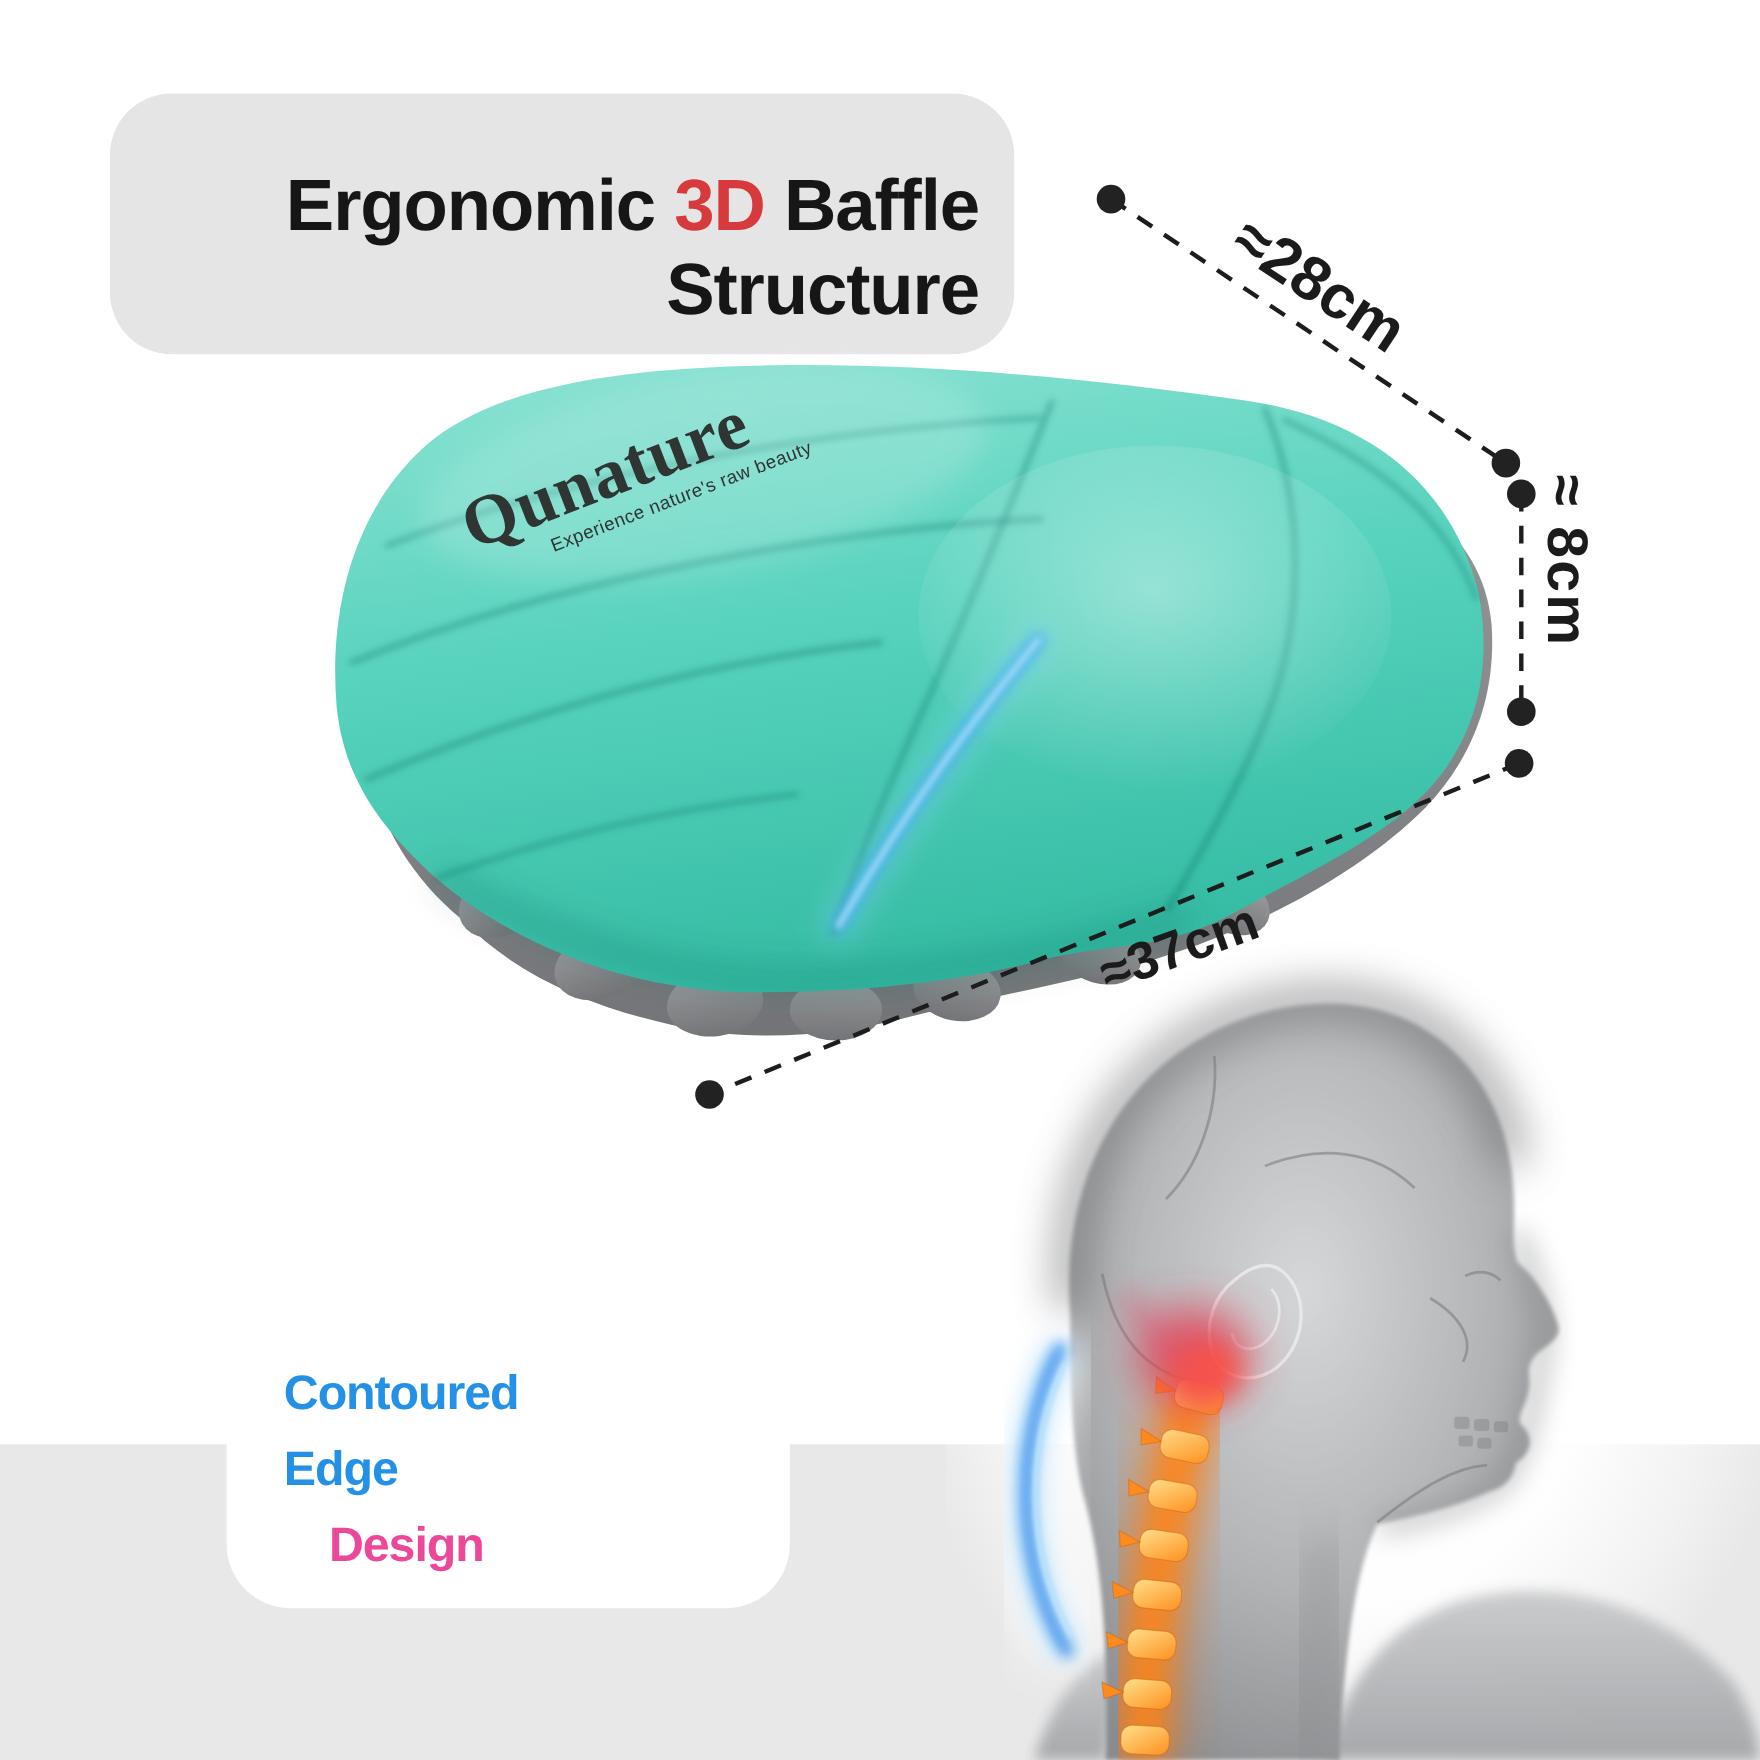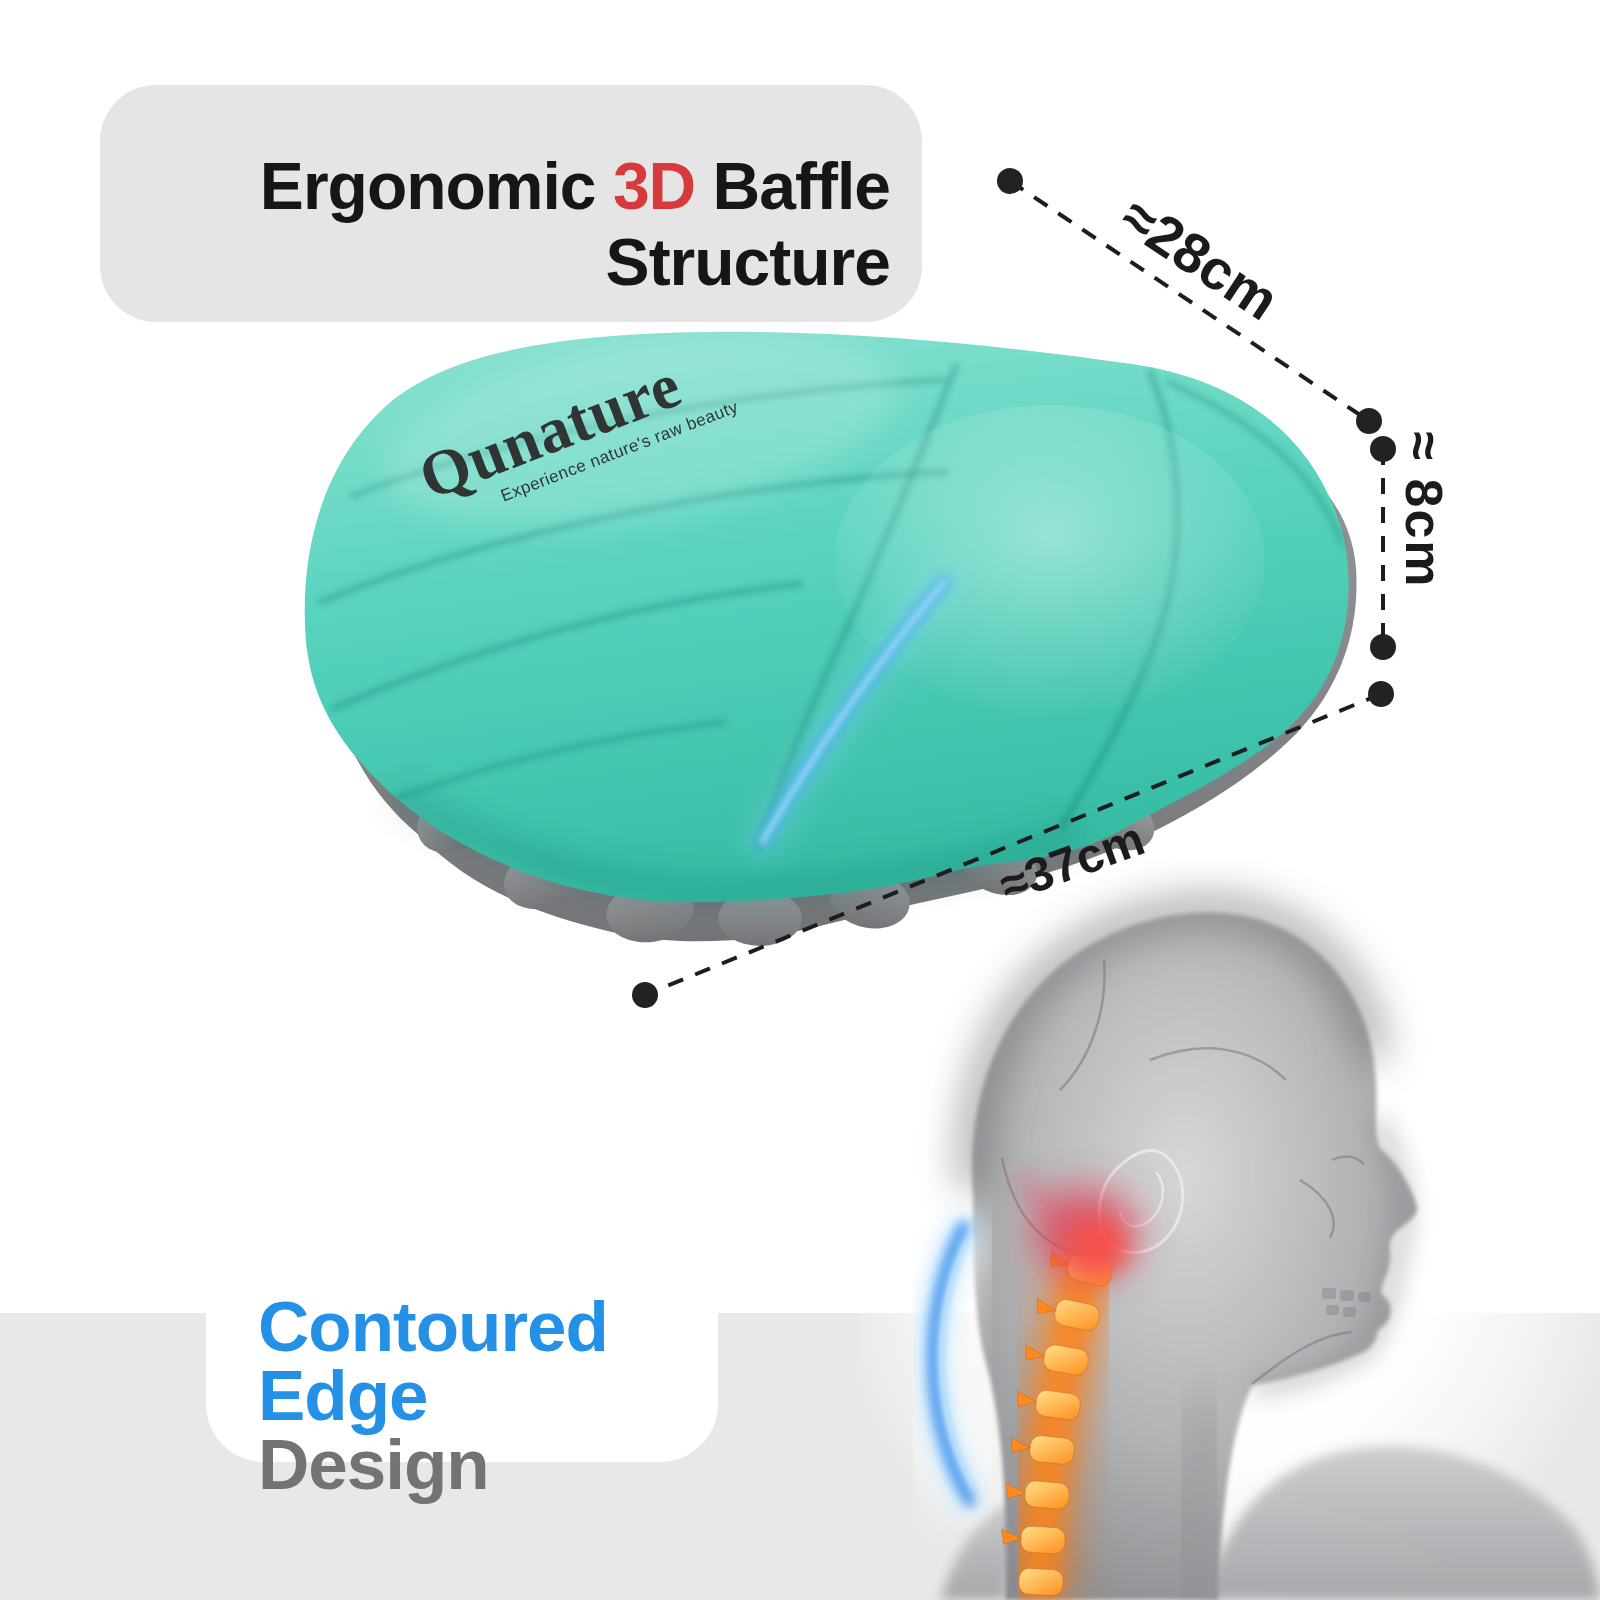--- a/index.html
+++ b/index.html
@@ -36,27 +36,27 @@
   }
   .title-text .hl { color:#d63a3c; }
 
   
   .feature-card {
     left:206px; top:1120px; width:512px; height:342px;
     background:#ffffff; border-radius:58px;
     z-index:3;
   }
   .feature-text {
-    left:258px; top:1292px;
-    font-size:71px; font-weight:800; letter-spacing:-1px;
+    left:258px; top:1232px;
+    font-size:44px; font-weight:800; letter-spacing:-1px;
     line-height:69px;
     z-index:4;
   }
   .feature-text .accent { color:#2491e6; display:block; }
-  .feature-text .dark   { color:#737373; display:block; }
+  .feature-text .dark   { color:#ec4899; display:block;margin-left:41px; }
 
   
   .head-layer   { left:860px; top:855px; z-index:2; }
   .pillow-layer { left:270px; top:300px; z-index:5; }
   .anno-layer   { left:0; top:0; z-index:6; pointer-events:none; }
 
   
   .dim-label {
     z-index:7;
     font-weight:800; color:#1b1b1b; white-space:nowrap;

